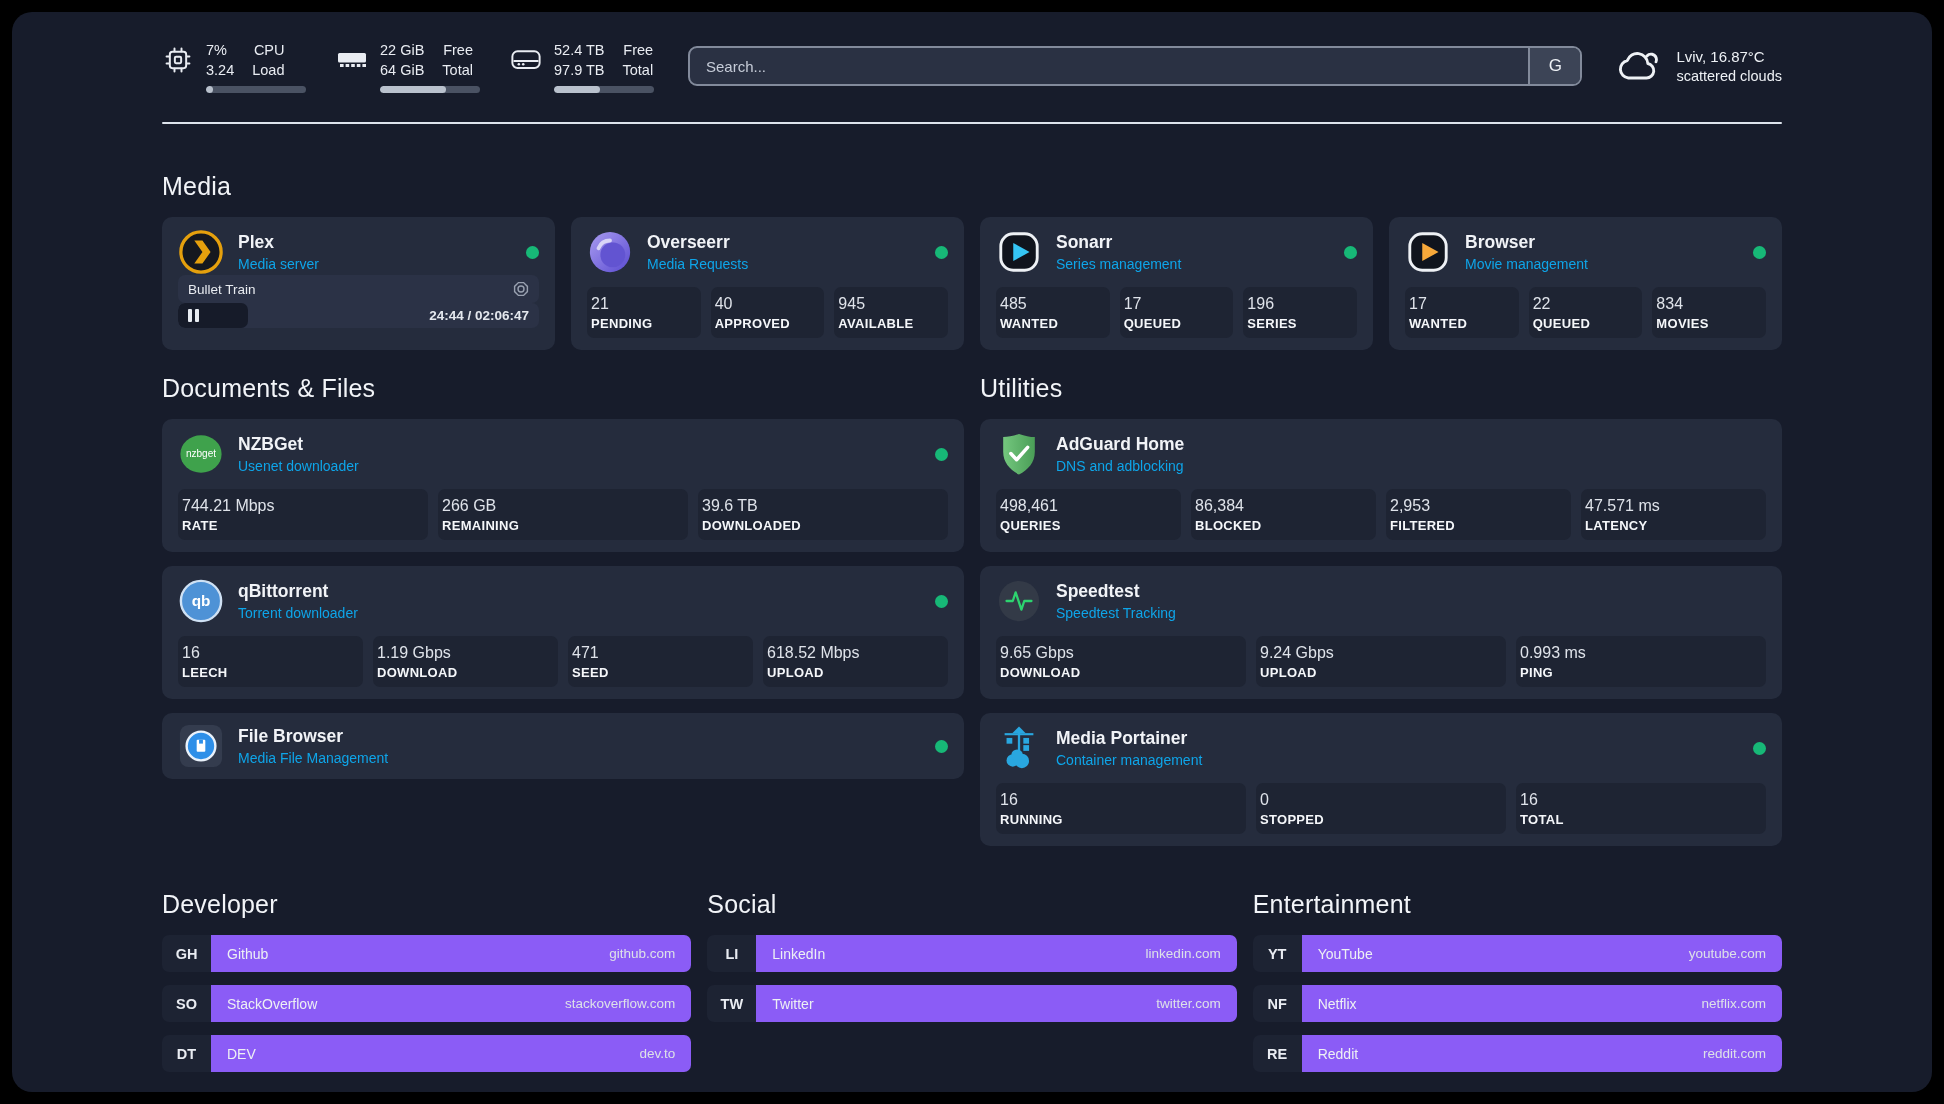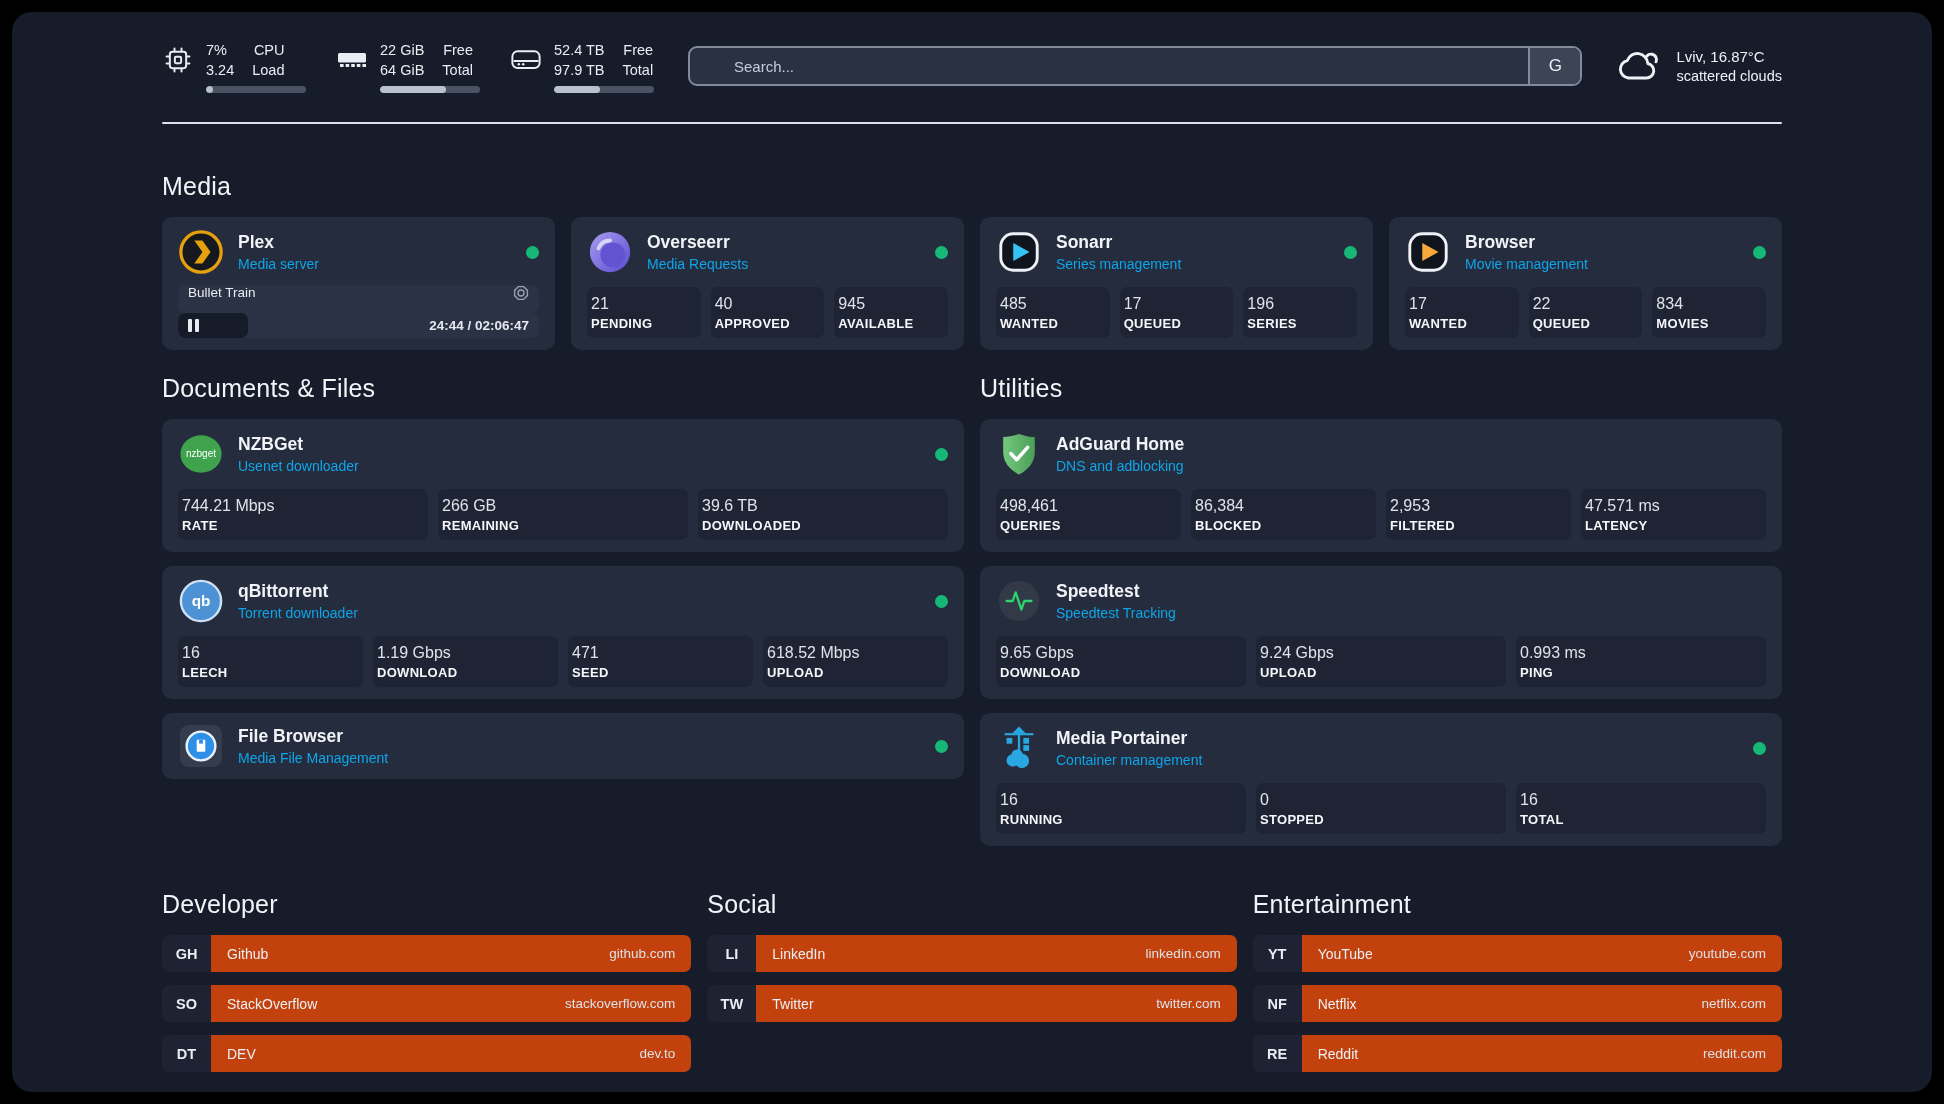--- a/index.html
+++ b/index.html
@@ -16,21 +16,21 @@
   .stat-ic { width: 32px; height: 32px; color: #e9ecf2; display: flex; align-items: center; justify-content: center; flex: none; }
   .stat-cols { display: flex; gap: 18px; }
   .stat-col { display: flex; flex-direction: column; font-size: 14.5px; color: #e9ecf2; line-height: 1.38; }
   .stat-col.labels { align-items: flex-end; }
   .stat-bar { margin-top: 6px; margin-left: 44px; width: 100px; height: 7px; border-radius: 4px; background: #4a5263; position: relative; overflow: hidden; }
   .stat-fill { position: absolute; left: 0; top: 0; bottom: 0; background: #b9c1cd; border-radius: 4px; }
 
   .searchbar { flex: 1; margin: 0 34px; height: 40px; border: 2px solid #828a9b; border-radius: 9px;
                background: #2a3143; display: flex; overflow: hidden; }
   .searchbar input { flex: 1; background: transparent; border: none; outline: none; color: #e9ecf2;
-                     font-size: 15px; padding: 0 16px; font-family: "Liberation Sans", sans-serif; margin-left: 28px; }
+                     font-size: 15px; padding: 0 16px; font-family: "Liberation Sans", sans-serif; }
   .searchbar input::placeholder { color: #c6ccd8; }
   .search-g { width: 52px; background: #3c4456; display: flex; align-items: center; justify-content: center;
               color: #eef1f5; font-size: 17px; border-left: 2px solid #828a9b; cursor: pointer; }
 
   .weather { display: flex; align-items: center; gap: 14px; color: #eef1f5; }
   .weather-t1 { font-size: 15px; line-height: 1.4; }
   .weather-t2 { font-size: 14.5px; line-height: 1.3; }
 
   .separator { height: 2px; background: #dde3ec; margin-top: 28px; border-radius: 1px; }
 
@@ -46,43 +46,43 @@
   .app-title { font-size: 17.5px; font-weight: 600; color: #f1f3f7; line-height: 1.2; }
   .app-sub { font-size: 14px; color: #0ea5e9; margin-top: 3px; }
   .status-dot { width: 13px; height: 13px; border-radius: 50%; margin-left: auto; background: var(--status-online); flex: none; }
 
   .stats-row { display: flex; gap: 10px; margin-top: 12px; }
   .stat-tile { flex: 1; background: #1e2433; border-radius: 7px; text-align: left; padding: 8px 4px 7px; }
   .tile-value { font-size: 16px; color: #dfe3ea; }
   .tile-label { font-size: 13px; font-weight: 700; color: #f5f7fa; margin-top: 3px; letter-spacing: .3px; }
 
   
-  .np-title { margin-top: 10px; height: 28px; background: #2b3246; border-radius: 7px; display: flex;
-              padding: 0 10px; font-size: 13.5px; color: #e8ebf0; }
+  .np-title { height: 28px; background: #2b3246; border-radius: 7px; display: flex;
+              align-items: center; padding: 0 10px; font-size: 13.5px; color: #e8ebf0; }
   .np-gear { margin-left: auto; display: flex; }
   .np-bar { height: 25px; background: #2b3246; border-radius: 7px; position: relative;
             overflow: hidden; display: flex; align-items: center; }
   .np-fill { position: absolute; left: 0; top: 0; bottom: 0; background: #161b29; border-radius: 7px; }
   .np-pause { position: relative; margin-left: 10px; display: flex; gap: 3.5px; }
   .np-pause span { width: 3.5px; height: 13px; background: #e8ecf2; border-radius: 1px; }
   .np-time { position: relative; margin-left: auto; margin-right: 10px; font-size: 13.5px; font-weight: 600; color: #e4e8ee; }
 
   .two-col { display: grid; grid-template-columns: 1fr 1fr; gap: 16px; margin-top: 24px; }
   .two-col .section-title { margin-bottom: 16px; }
   .col-stack { display: flex; flex-direction: column; gap: 14px; }
   .app-card.slim { padding: 10px 16px; }
 
   
   .links-grid { display: grid; grid-template-columns: repeat(3, 1fr); gap: 16px; margin-top: 44px; }
   .links-grid .section-title { margin-bottom: 16px; }
   .bm-stack { display: flex; flex-direction: column; gap: 13px; justify-content: flex-end; }
   .bookmark-row { display: flex; height: 37px; cursor: pointer; }
   .bm-abbr { width: 49px; flex: none; background: #1d2333; border-radius: 7px 0 0 7px; display: flex;
              align-items: center; justify-content: center; font-size: 14.5px; font-weight: 600; color: #e9ecf2; }
-  .bm-main { flex: 1; background: #c2410c; border-radius: 0 7px 7px 0; display: flex; align-items: center; padding: 0 16px; }
+  .bm-main { flex: 1; background: #8b5cf6; border-radius: 0 7px 7px 0; display: flex; align-items: center; padding: 0 16px; }
   .bm-name { font-size: 14px; color: #edf0f4; }
   .bm-url { margin-left: auto; font-size: 13.5px; color: #dde1e8; }
 
   svg { display: block; }
 </style>
 </head>
 <body>
 
 <div class="screen">
 <div class="content">

